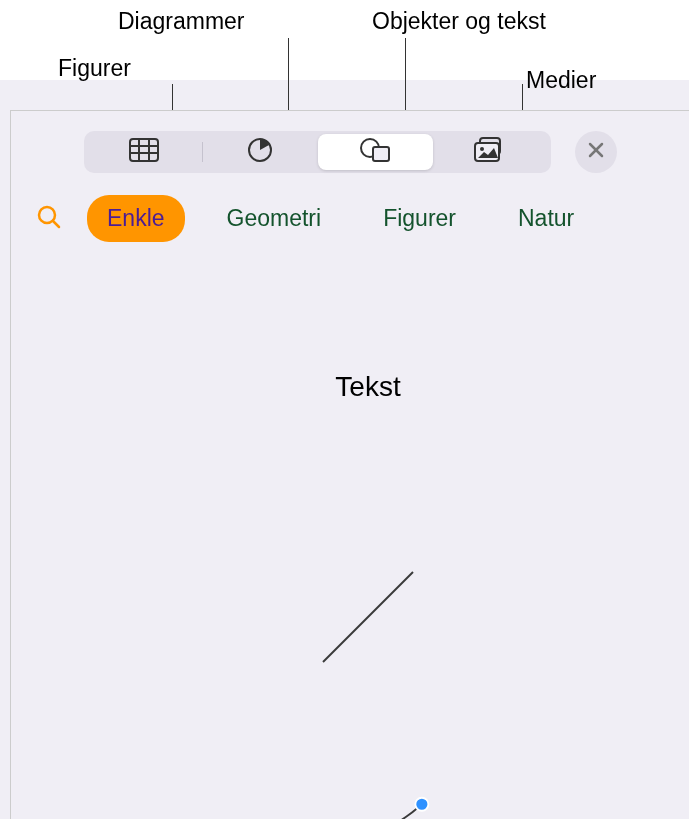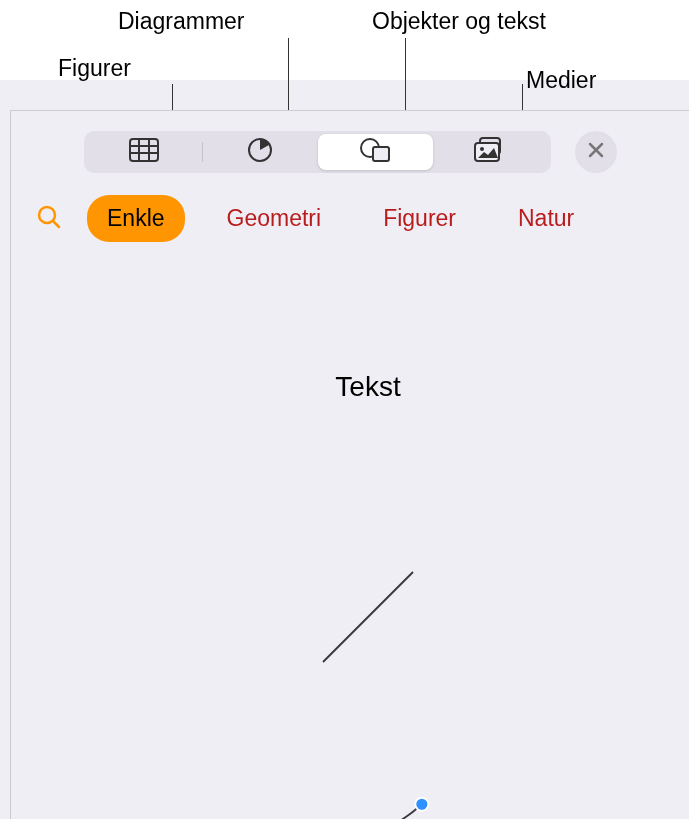--- a/index.html
+++ b/index.html
@@ -98,29 +98,29 @@
     .search-btn {
       width: 32px;
       height: 32px;
       display: flex;
       align-items: center;
       justify-content: center;
       cursor: pointer;
     }
     .category-pill {
       font-size: 23px;
-      color: #b91c1c;
+      color: #14532d;
       padding: 10px 20px;
       border-radius: 22px;
       cursor: pointer;
       white-space: nowrap;
     }
     .category-pill.active {
       background: #ff9500;
-      color: #000000;
+      color: #4c1d95;
     }
     .shapes-grid {
       padding: 60px 24px 20px 60px;
       display: grid;
       grid-template-columns: repeat(1, 1fr);
       gap: 100px 80px;
       align-items: center;
       justify-items: center;
     }
     .shape-cell {

